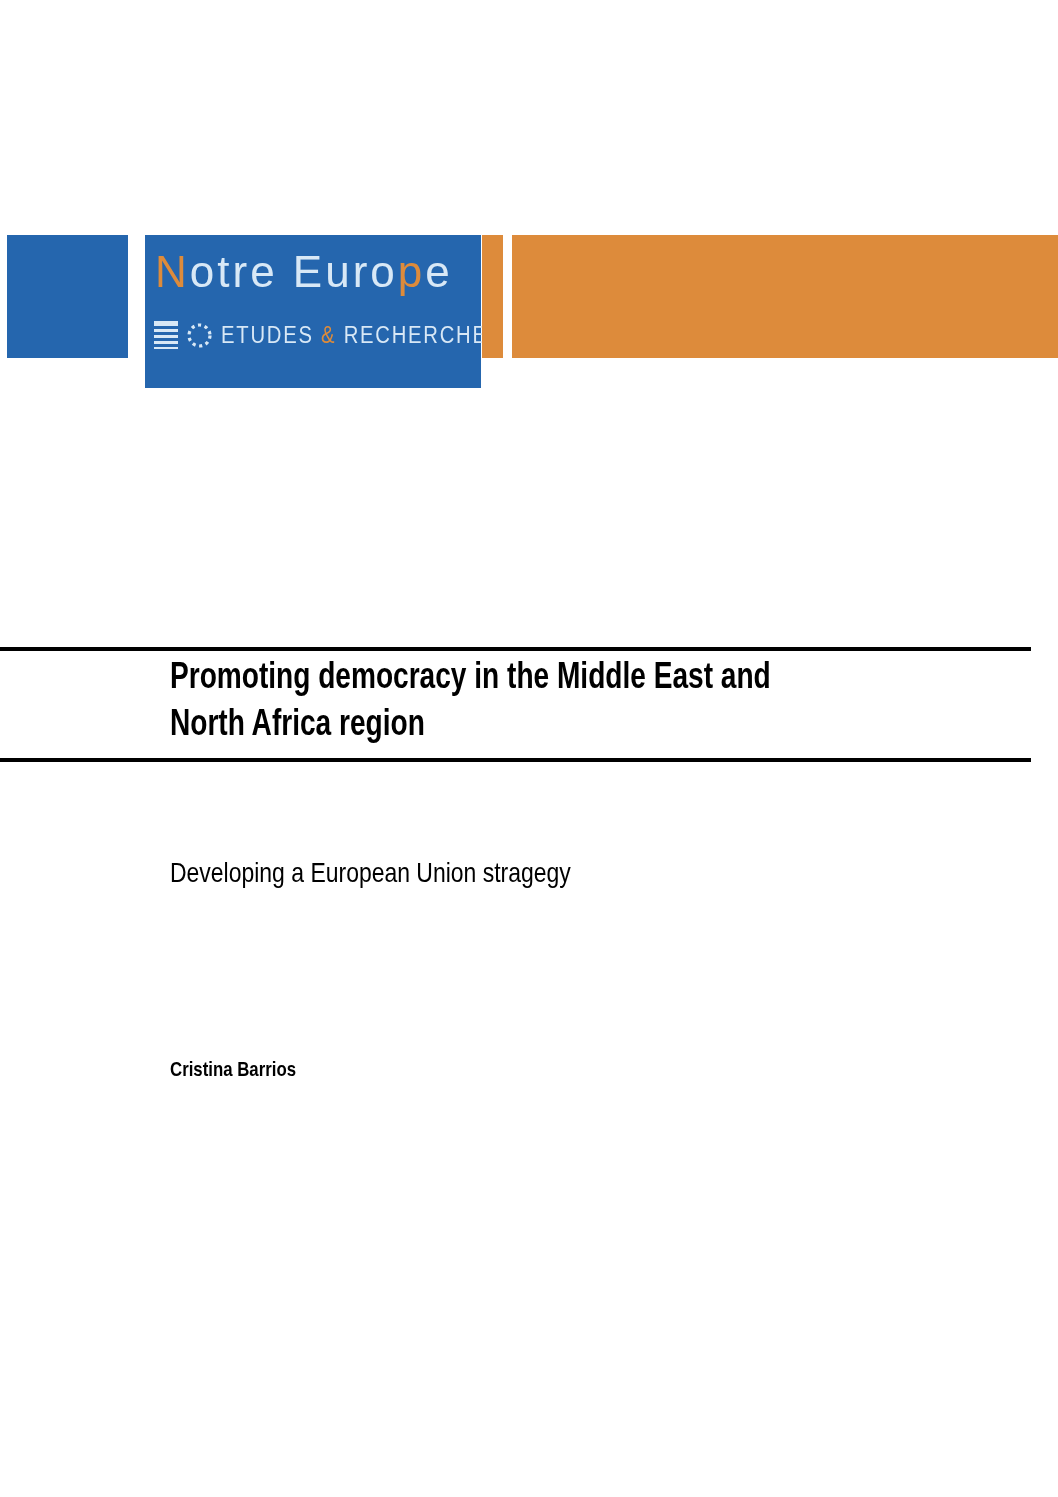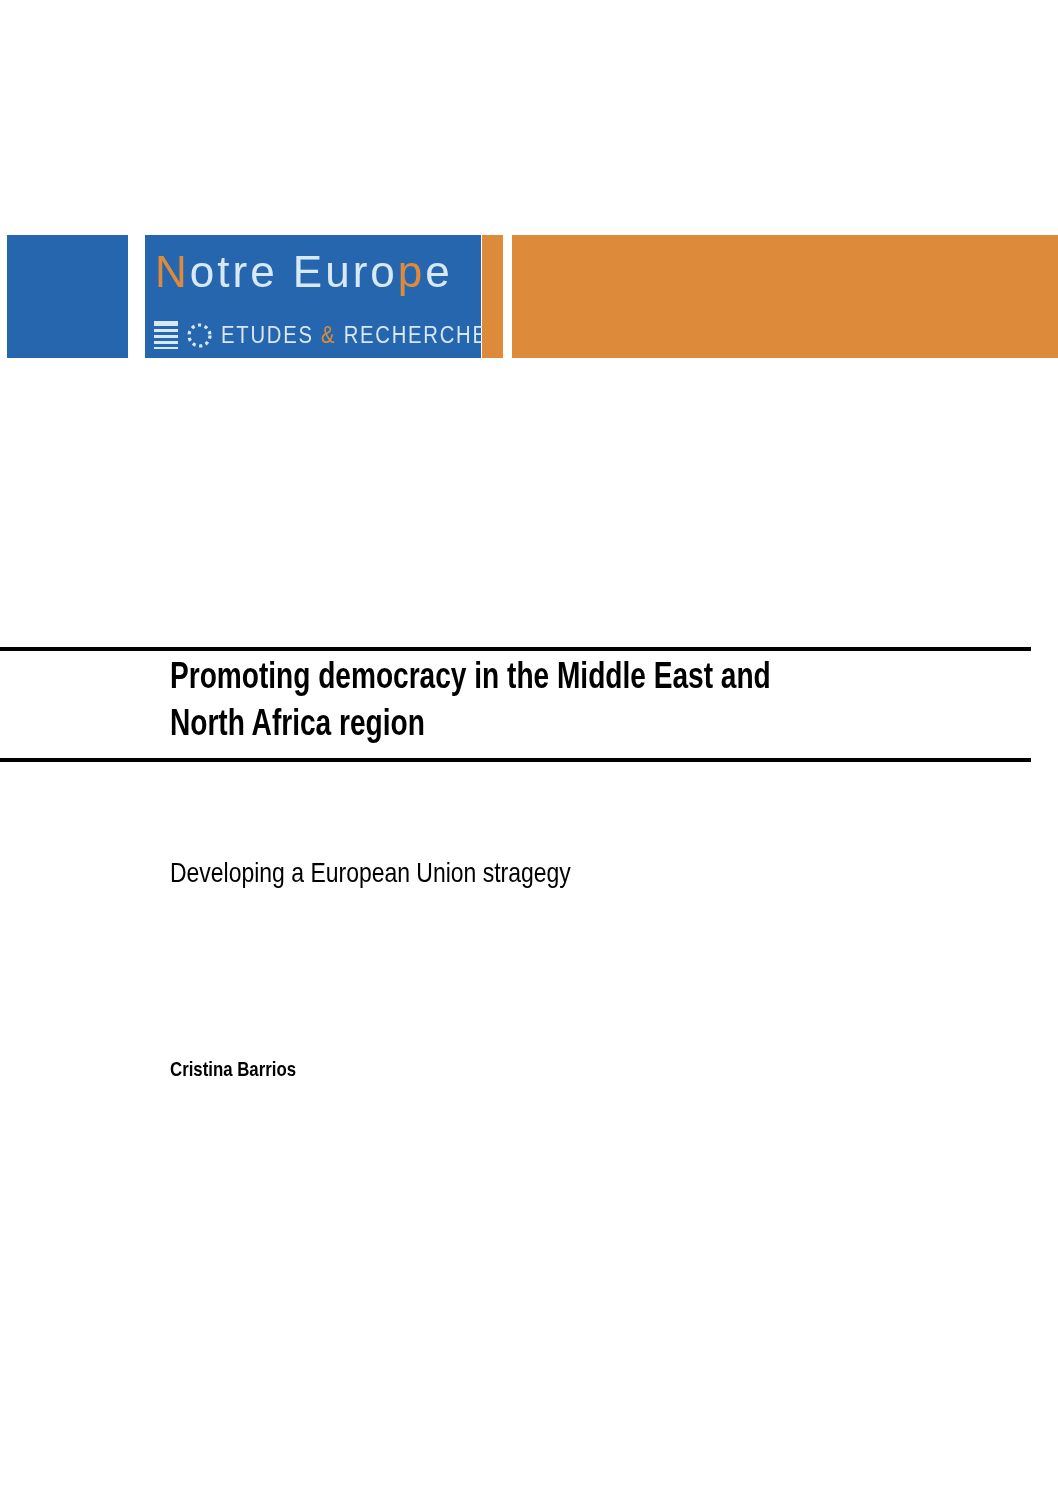--- a/index.html
+++ b/index.html
@@ -18,21 +18,21 @@
     background:#ffffff;
     overflow:hidden;
   }
 
   
   .banner-left-block{
     position:absolute;left:7px;top:235px;width:121px;height:123px;
     background:var(--color-blue);
   }
   .logo-box{
-    position:absolute;left:145px;top:235px;width:336px;height:123px;
+    position:absolute;left:145px;top:235px;width:336px;height:153px;
     background:var(--color-blue);
   }
   .wordmark{
     position:absolute;left:10px;top:14px;
     font-size:44px;line-height:46px;font-weight:400;
     letter-spacing:3px;white-space:nowrap;
     color:var(--color-logo_text);
   }
   .tone-light{color:var(--color-logo_text);}
   .tone-orange{color:var(--color-orange);}

